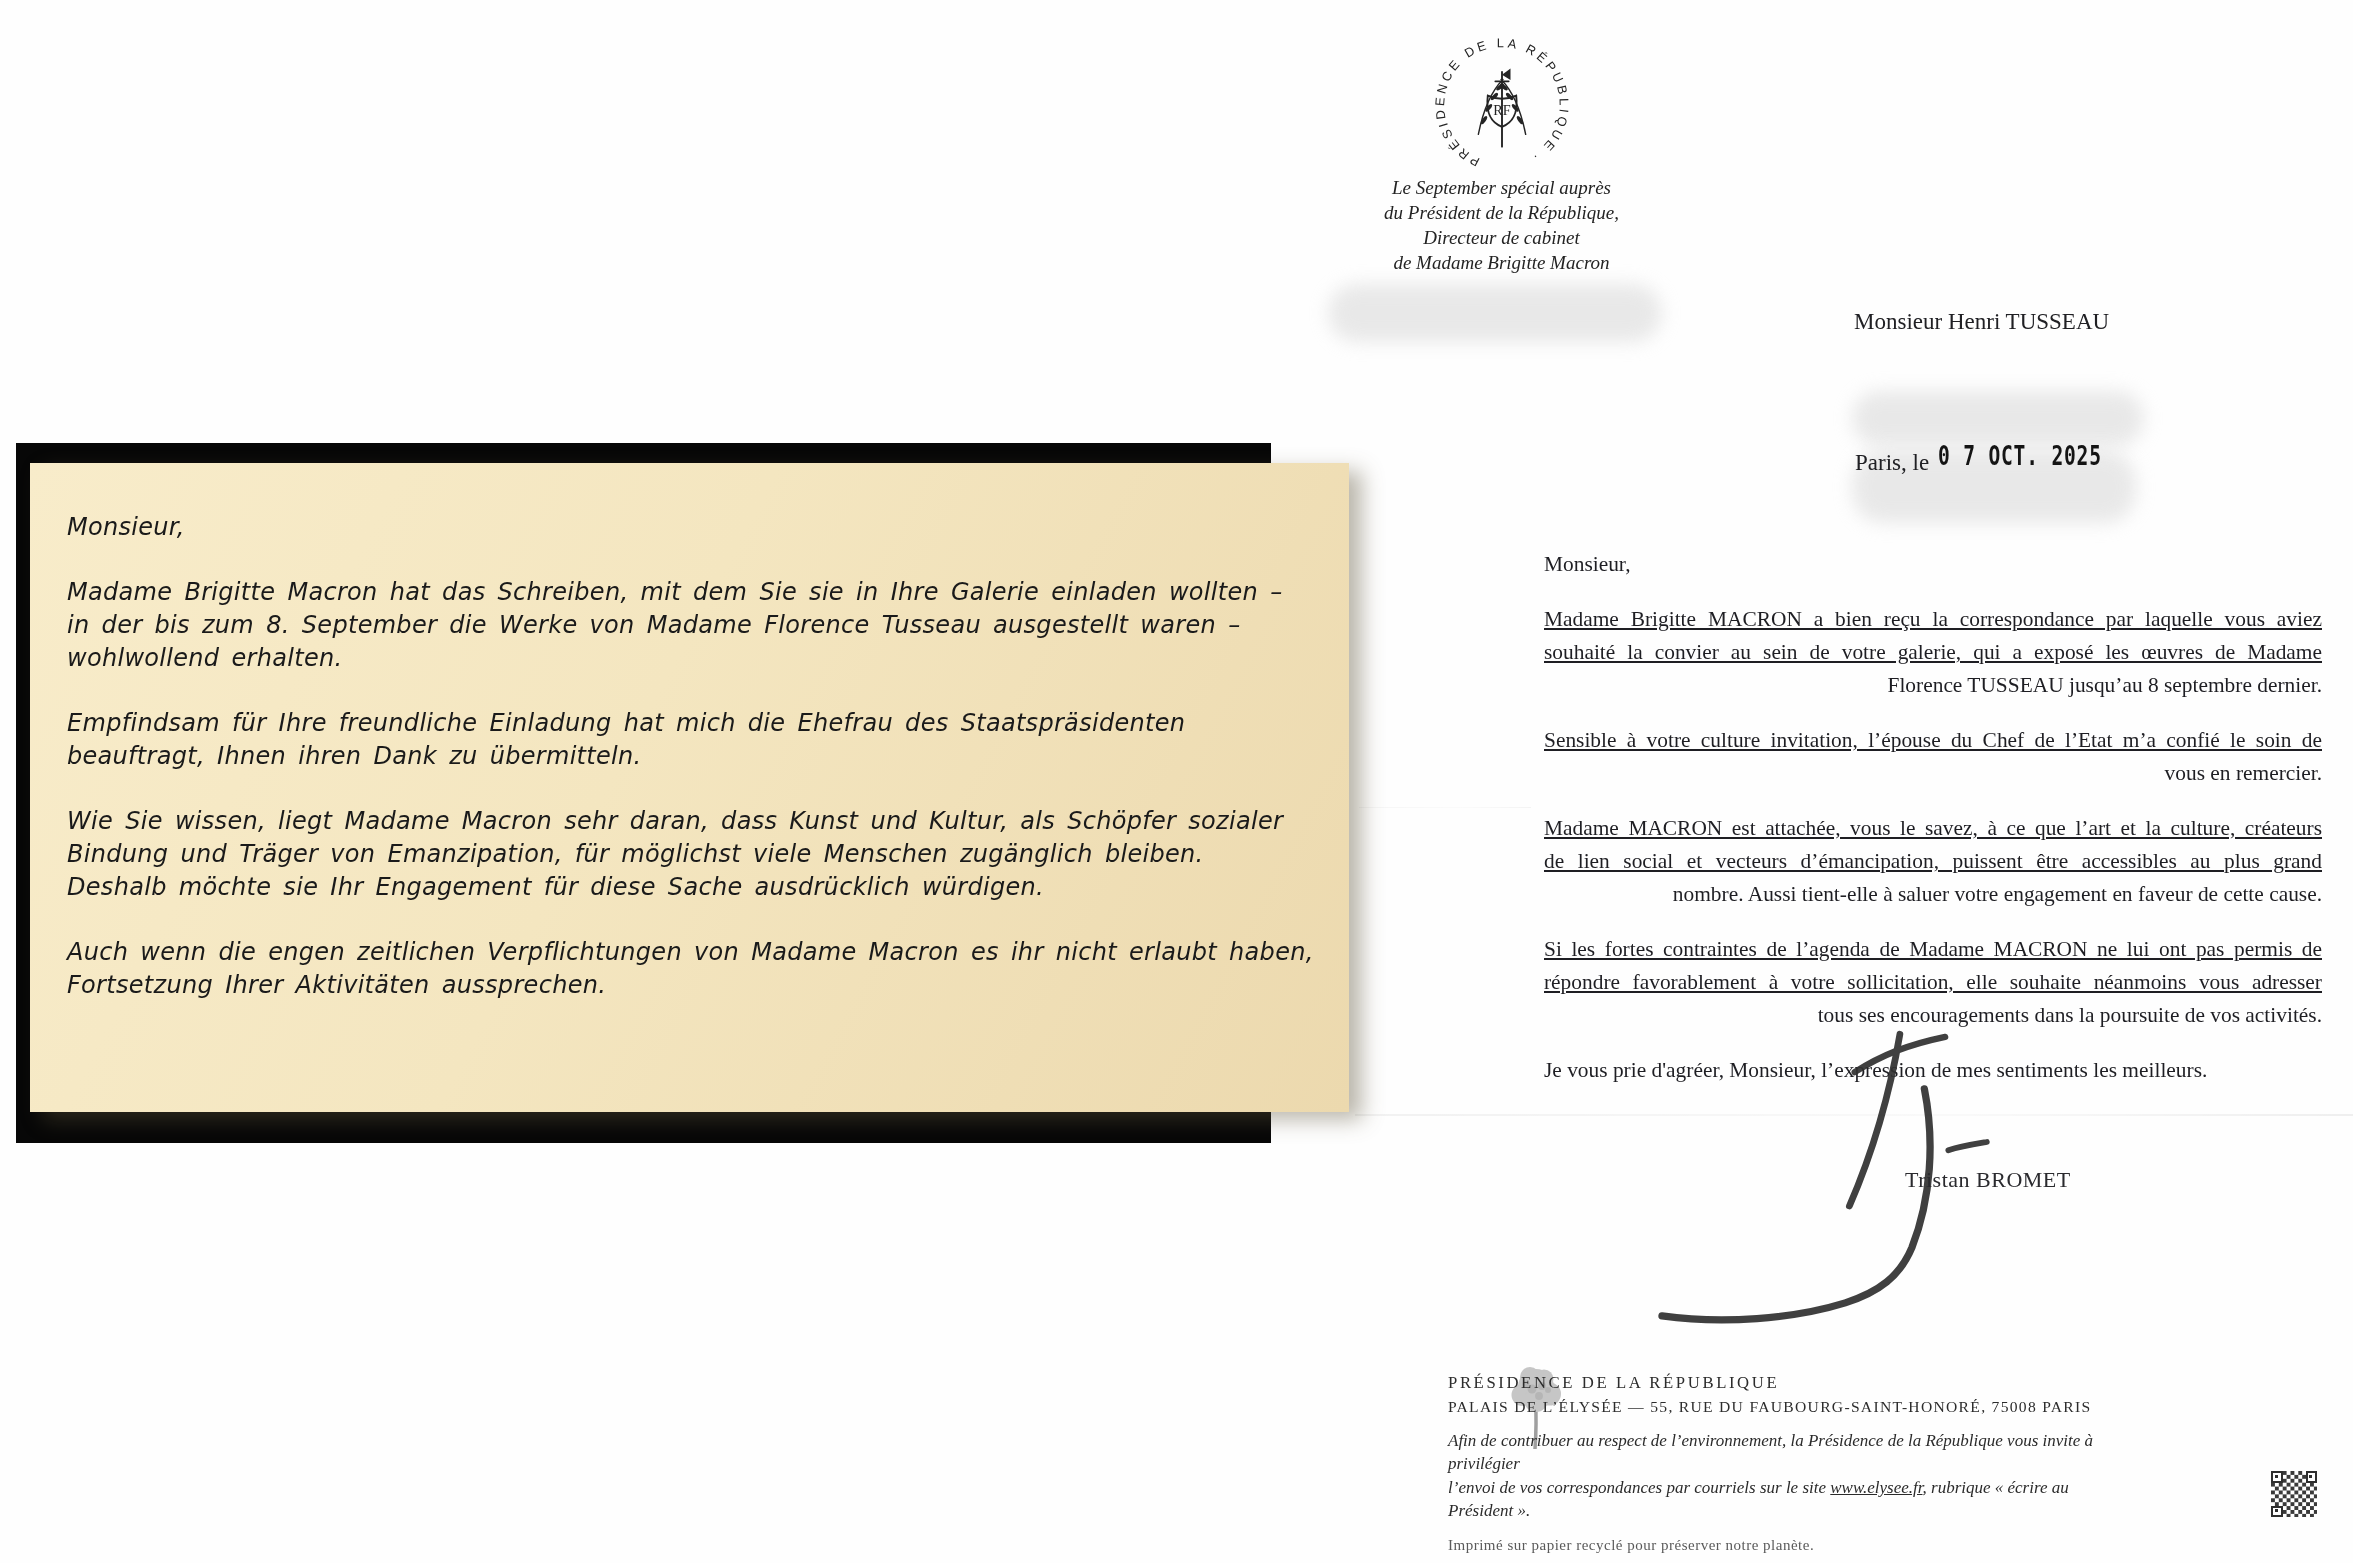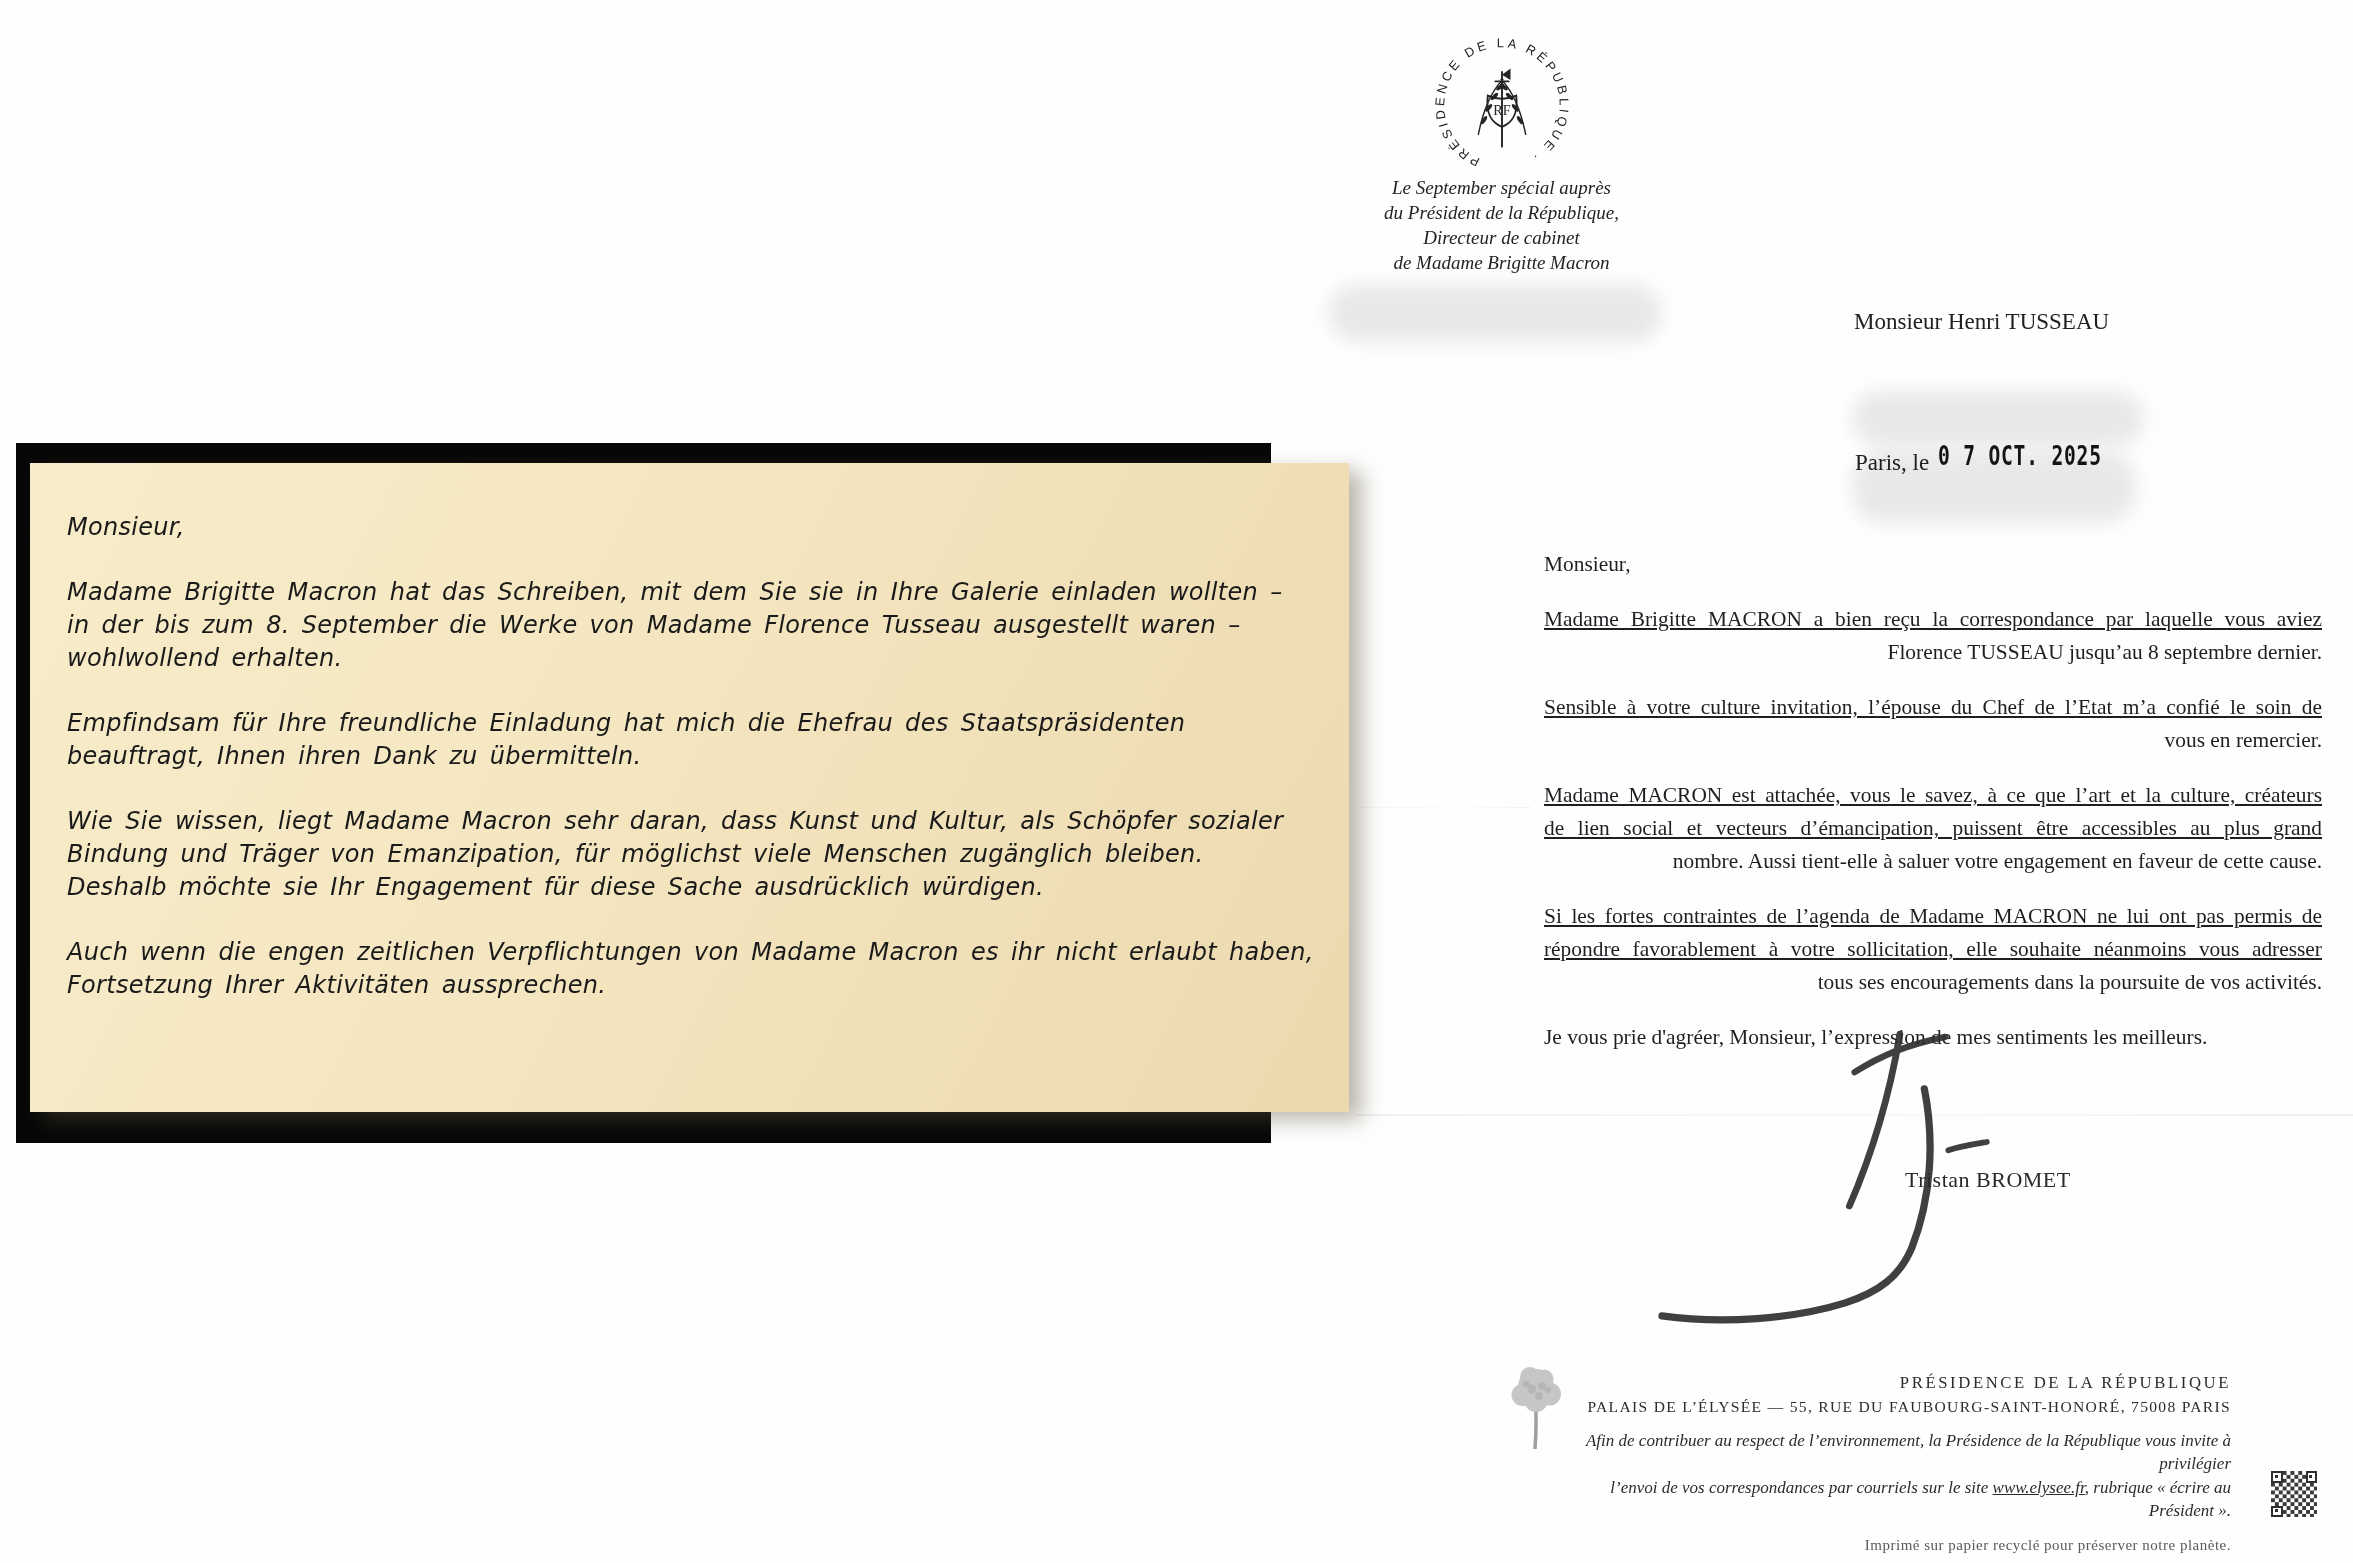--- a/index.html
+++ b/index.html
@@ -40,21 +40,21 @@
 
   .signature{position:absolute;left:1637px;top:1026px;width:354px;height:334px;}
   .signer{position:absolute;left:1905px;top:1167px;font-size:22px;letter-spacing:0.5px;color:#2a2a2e;}
 
   .fold{position:absolute;height:1.6px;opacity:.5;
         background:linear-gradient(to right,rgba(0,0,0,.10),rgba(0,0,0,.04) 60%,rgba(0,0,0,.12));}
   .fold1{left:1355px;top:1114px;width:998px;}
   .fold2{left:1359px;top:807px;width:172px;height:1px;opacity:.35;}
 
   
-  .footer{position:absolute;left:1548px;top:1373px;width:683px;text-align:right;color:#2c2c2c;}
+  .footer{position:absolute;left:1448px;top:1373px;width:683px;text-align:left;color:#2c2c2c;}
   .footer .org{font-size:16.7px;letter-spacing:2.6px;}
   .footer .addr{font-size:15.6px;letter-spacing:1.3px;margin-top:5.2px;}
   .footer .eco{font-style:italic;font-size:17px;line-height:23.5px;margin-top:12.5px;color:#2b2b2b;}
   .footer .eco .link{text-decoration:underline;}
   .footer .recycled{font-size:15px;letter-spacing:0.5px;margin-top:14.6px;color:#5a5a5a;}
   .tree{position:absolute;left:1505px;top:1361px;width:62px;height:90px;}
 
   
   .qr{position:absolute;left:2271px;top:1471px;width:46px;height:46px;
       background-image:repeating-conic-gradient(#3a3a3a 0% 25%, #ffffff 0% 50%);
@@ -132,20 +132,21 @@
   <div class="blurblob blur-addr2"></div>
 
   <div class="recipient">Monsieur Henri TUSSEAU</div>
   <div class="dateline">Paris, le</div>
   <div class="datestamp">0 7 OCT. 2025</div>
 
   <div class="letter-body">
     <p class="lpara">Monsieur,</p>
     <p class="lpara">
       <span class="jline" style="display:block">Madame Brigitte MACRON a bien reçu la correspondance par laquelle vous aviez</span>
+      <span class="jline" style="display:block">souhaité la convier au sein de votre galerie, qui a exposé les œuvres de Madame</span>
       <span class="jlast" style="display:block">Florence TUSSEAU jusqu’au 8 septembre dernier.</span>
     </p>
     <p class="lpara">
       <span class="jline" style="display:block">Sensible à votre culture invitation, l’épouse du Chef de l’Etat m’a confié le soin de</span>
       <span class="jlast" style="display:block">vous en remercier.</span>
     </p>
     <p class="lpara">
       <span class="jline" style="display:block">Madame MACRON est attachée, vous le savez, à ce que l’art et la culture, créateurs</span>
       <span class="jline" style="display:block">de lien social et vecteurs d’émancipation, puissent être accessibles au plus grand</span>
       <span class="jlast" style="display:block">nombre. Aussi tient-elle à saluer votre engagement en faveur de cette cause.</span>

